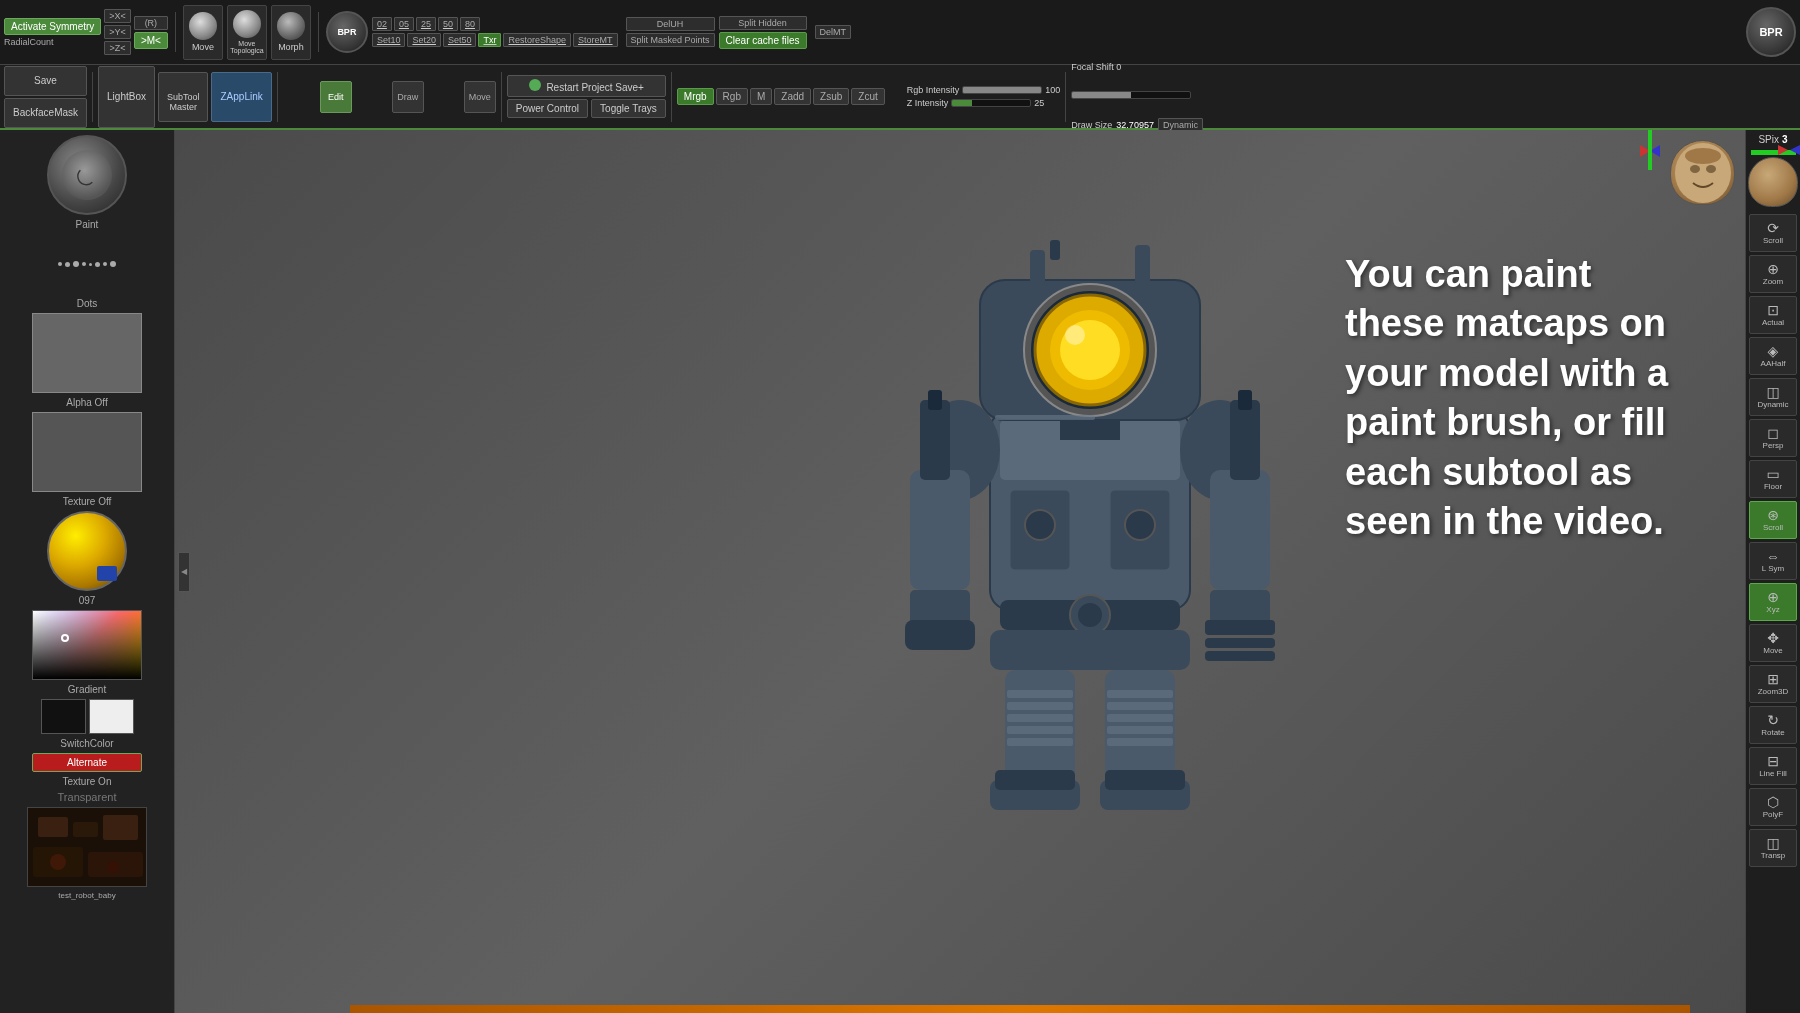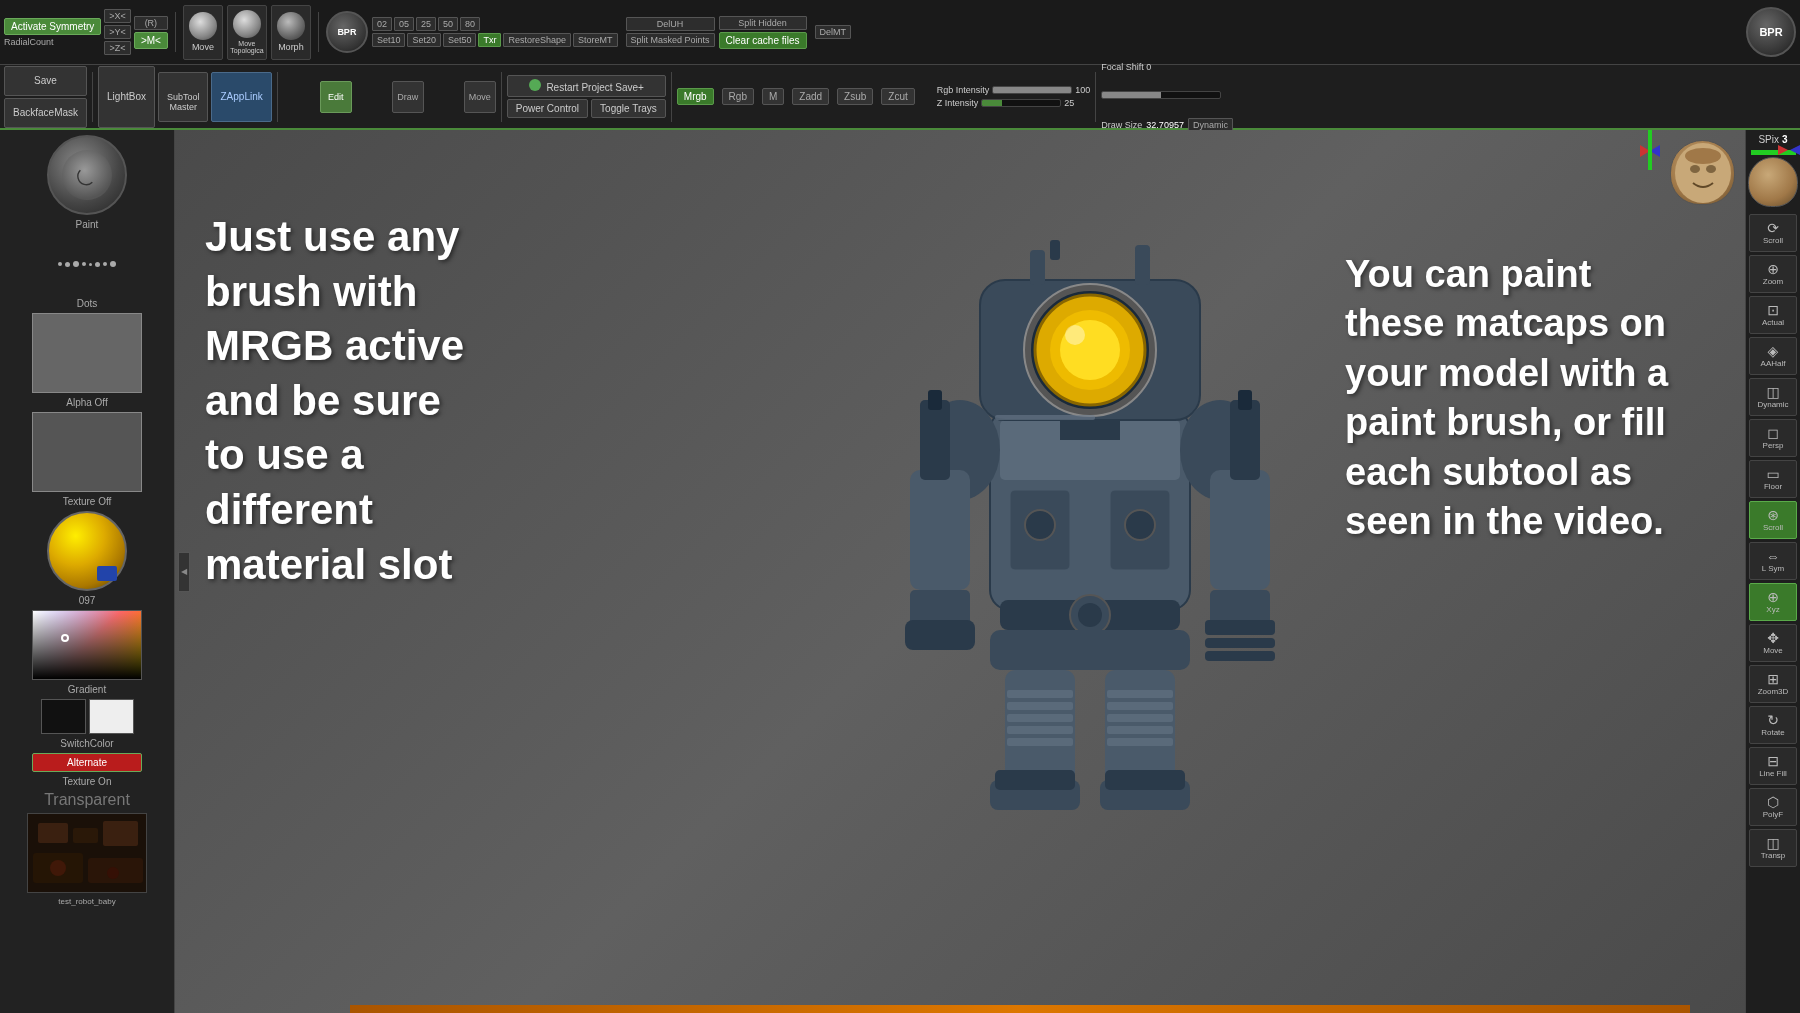--- a/index.html
+++ b/index.html
@@ -129,21 +129,21 @@
       padding: 3px 8px;
       font-size: 10px;
       cursor: pointer;
       border-radius: 2px;
       white-space: nowrap;
       height: 30px;
     }
 
     .mrgb-btns {
       display: flex;
-      gap: 8px;
+      gap: 2px;
     }
     .mrgb-btn {
       background: #3a7a2a;
       border: 1px solid #5a9a4a;
       color: #fff;
       padding: 2px 6px;
       font-size: 10px;
       cursor: pointer;
       border-radius: 2px;
     }
@@ -322,21 +322,21 @@
       color: #fff;
       padding: 3px 12px;
       font-size: 10px;
       cursor: pointer;
       border-radius: 2px;
       width: 110px;
       text-align: center;
     }
 
     .texture-on-label { font-size: 10px; color: #aaa; }
-    .transparent-label { font-size: 16px; color: #777; }
+    .transparent-label { font-size: 11px; color: #777; }
 
     .subtool-preview {
       width: 120px;
       height: 80px;
       background: #1a1a1a;
       border: 1px solid #444;
       overflow: hidden;
       cursor: pointer;
     }
     .subtool-img {
@@ -584,21 +584,21 @@
 
   <div class="toolbar-icon-btn">
     <div class="icon-shape morph"></div>
     <span>Morph</span>
   </div>
 
   <div class="toolbar-separator"></div>
 
   <div class="bpr-btn">BPR</div>
 
-  <div style="display:flex;flex-direction:column;gap:2px;">
+  <div style="display:flex;flex-direction:column;gap:2px;text-decoration:underline;">
     <div style="display:flex;gap:2px;">
       <button class="small-btn">02</button>
       <button class="small-btn">05</button>
       <button class="small-btn">25</button>
       <button class="small-btn">50</button>
       <button class="small-btn">80</button>
     </div>
     <div style="display:flex;gap:2px;">
       <button class="small-btn">Set10</button>
       <button class="small-btn">Set20</button>
@@ -874,23 +874,20 @@
       <circle cx="350" cy="395" r="15" fill="#2a3a4a" stroke="#555" stroke-width="2"></circle>
 
       <rect x="440" y="270" width="30" height="80" rx="5" fill="#2a3a4a"></rect>
       <rect x="448" y="260" width="14" height="20" rx="3" fill="#1a2a3a"></rect>
       <rect x="130" y="270" width="30" height="80" rx="5" fill="#2a3a4a"></rect>
       <rect x="138" y="260" width="14" height="20" rx="3" fill="#1a2a3a"></rect>
 
       <rect x="205" y="285" width="100" height="5" rx="2" fill="#6a7a8a" opacity="0.6"></rect>
     </svg>
 
-    <div class="text-overlay-left">
-      <span>Just use any brush with MRGB active and be sure to use a different material slot</span>
-    </div>
 
     <div class="text-overlay-right">
       <span>You can paint these matcaps on your model with a paint brush, or fill each subtool as seen in the video.</span>
     </div>
 
   </div>
 
   <div id="bottom-bar"></div>
 </div>
 

